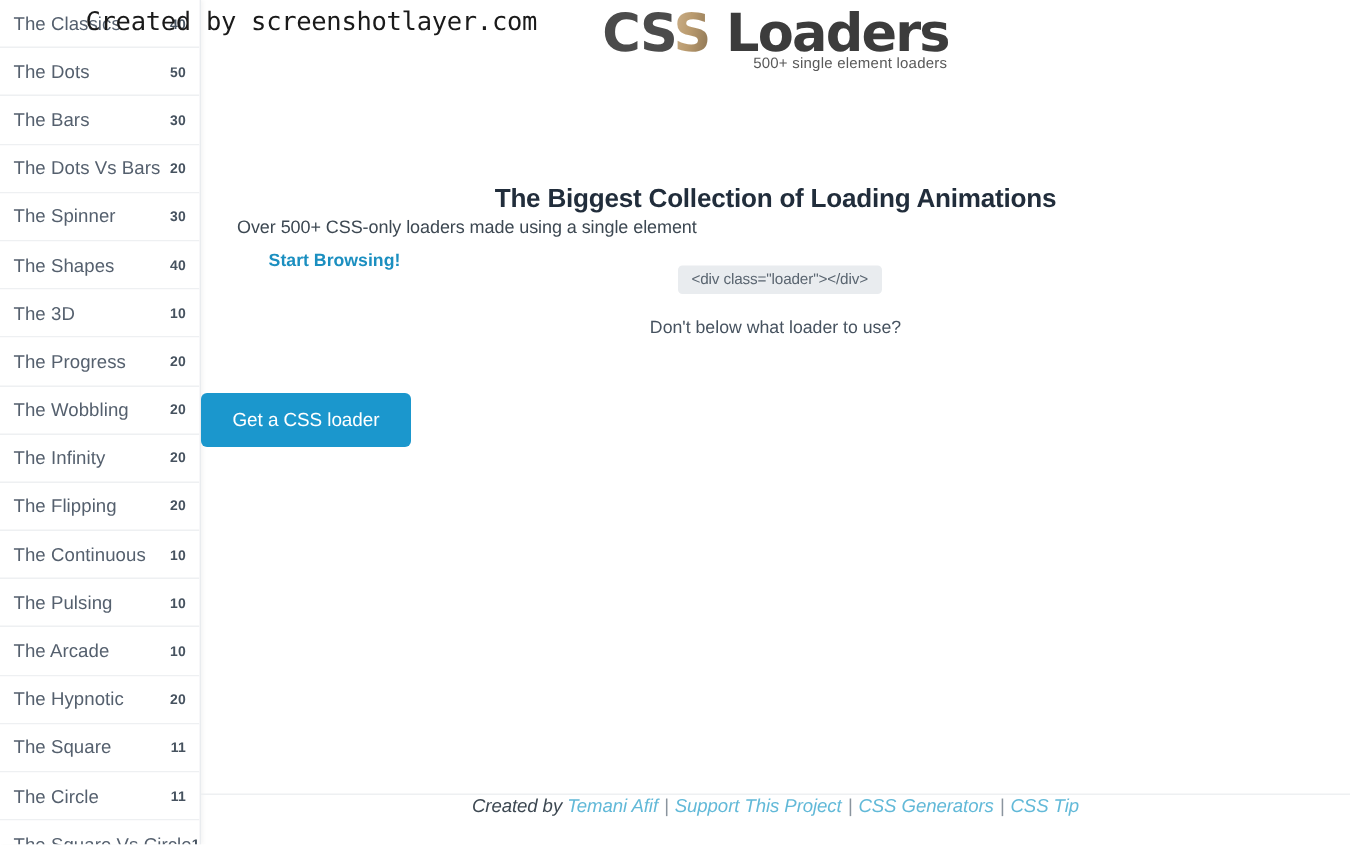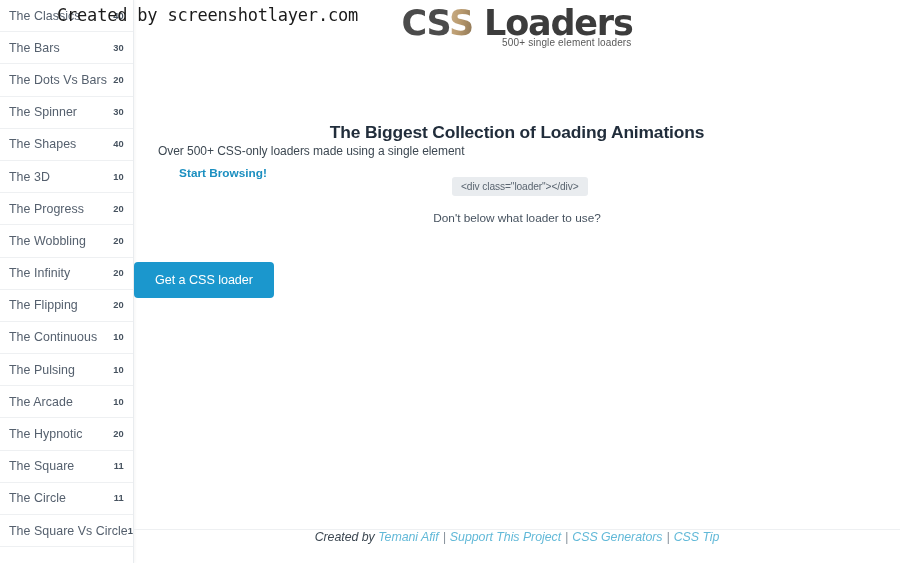--- a/index.html
+++ b/index.html
@@ -181,20 +181,24 @@
 <body>
 
 <div id="page">
 
   <nav id="sidebar">
       <div class="side-row">
         <span class="side-label">The Classics</span>
         <span class="side-count">40</span>
       </div>
       <div class="side-row">
+        <span class="side-label">The Dots</span>
+        <span class="side-count">50</span>
+      </div>
+      <div class="side-row">
         <span class="side-label">The Bars</span>
         <span class="side-count">30</span>
       </div>
       <div class="side-row">
         <span class="side-label">The Dots Vs Bars</span>
         <span class="side-count">20</span>
       </div>
       <div class="side-row">
         <span class="side-label">The Spinner</span>
         <span class="side-count">30</span>

